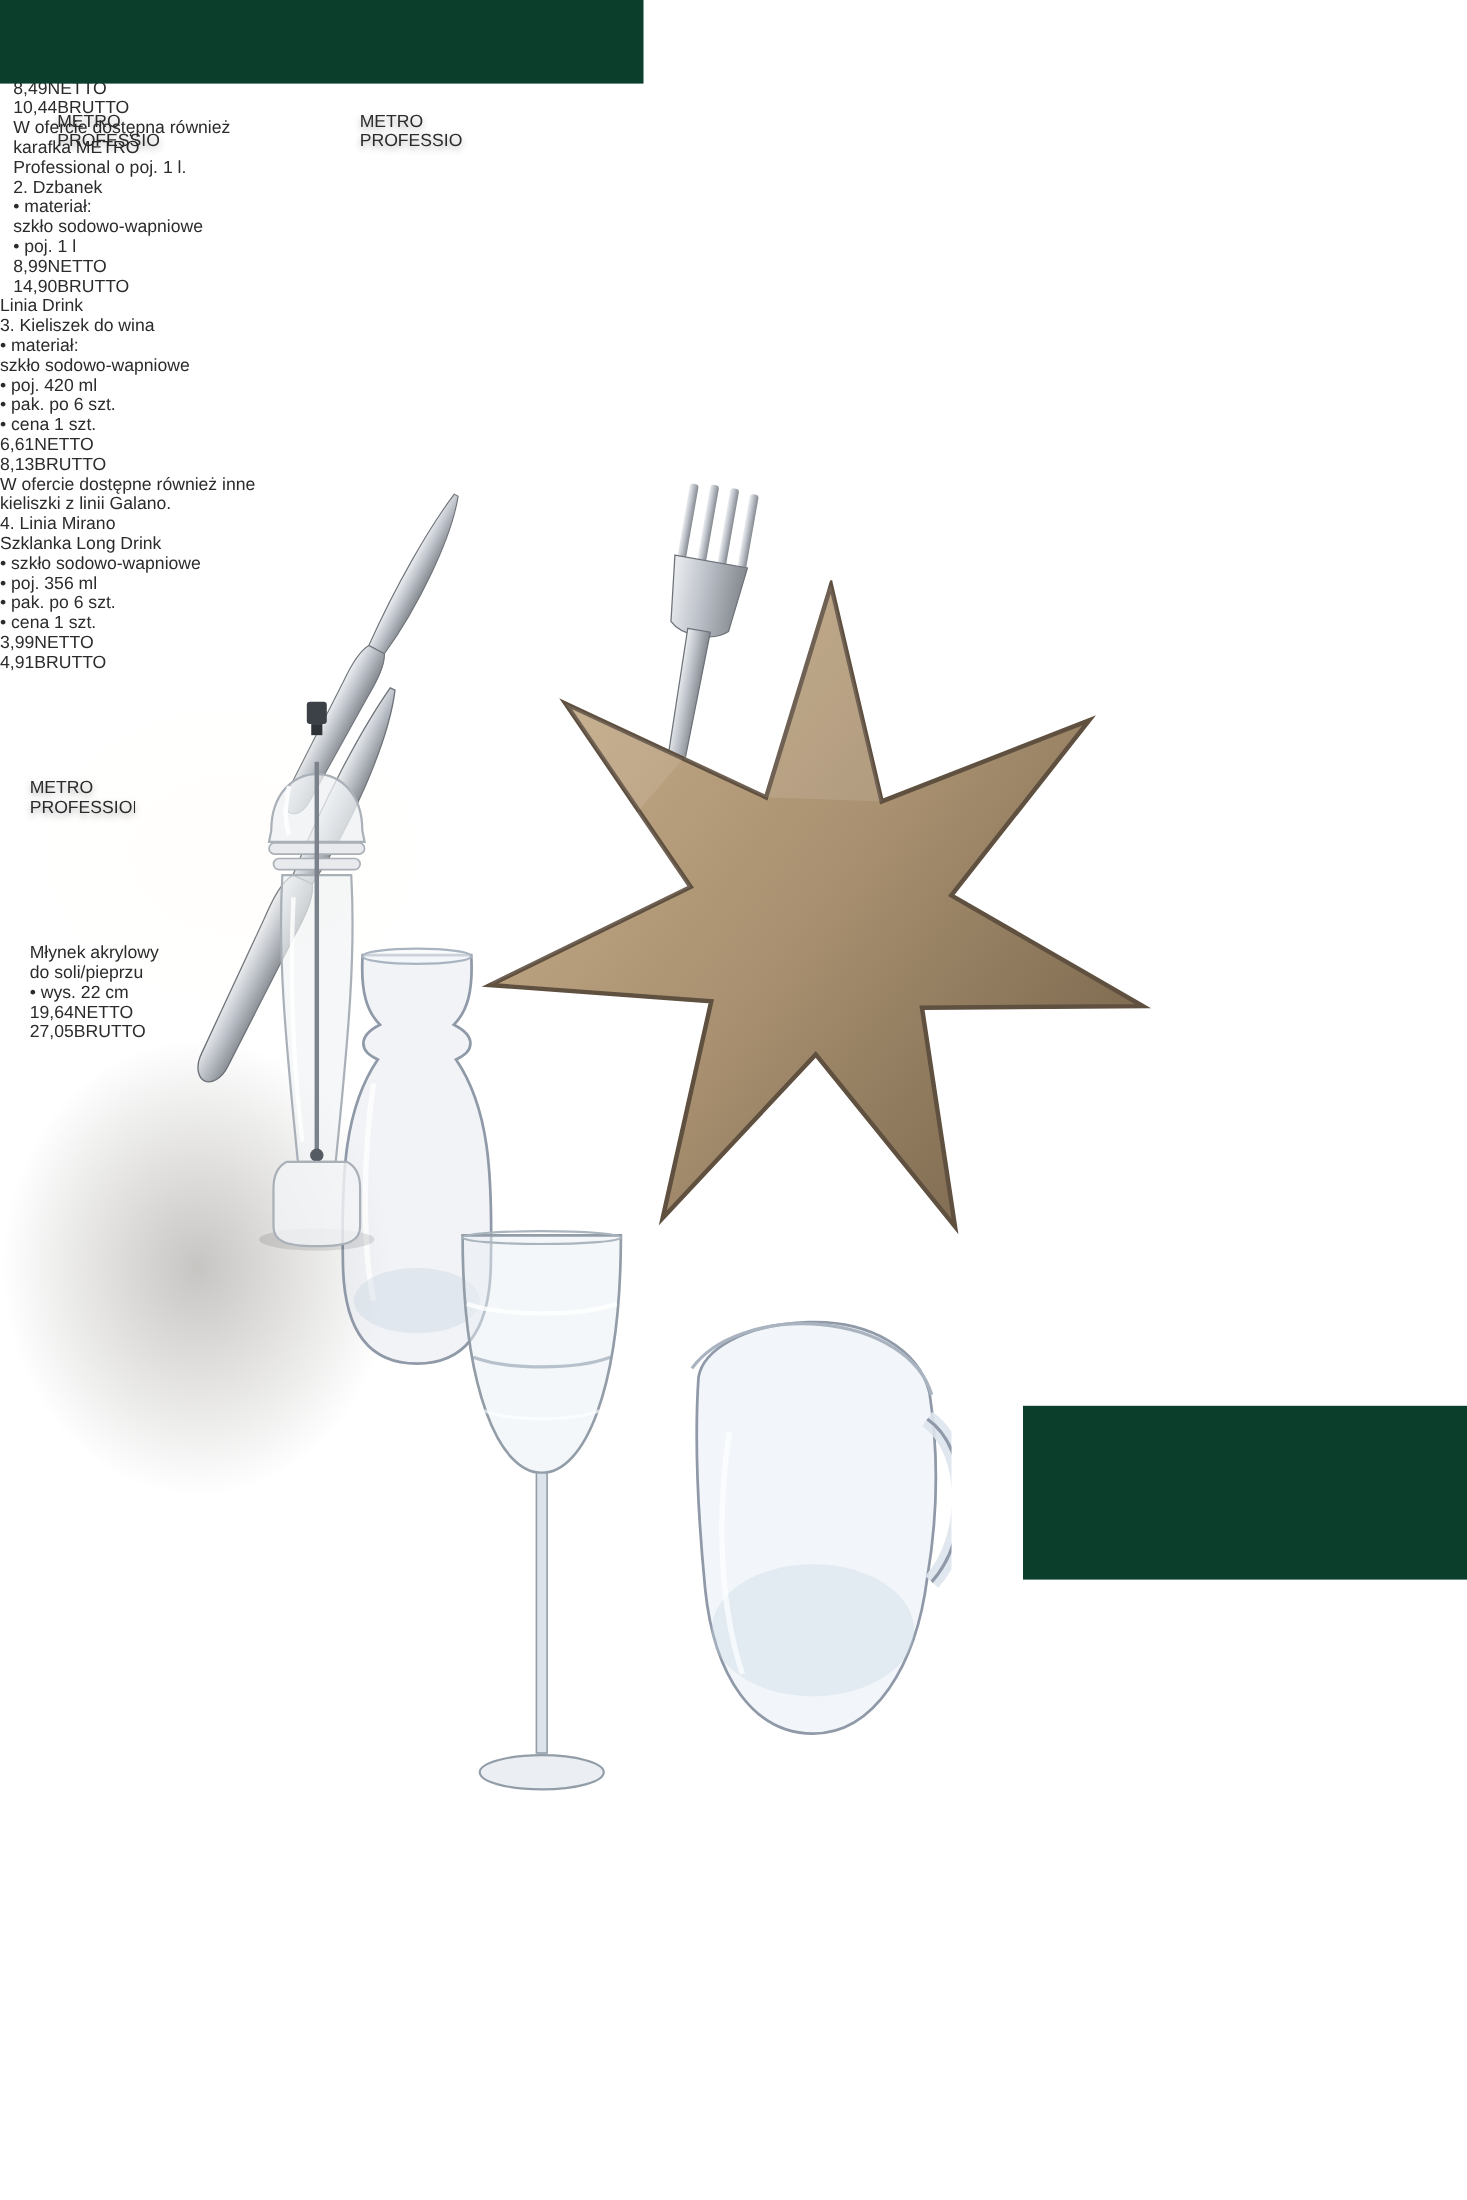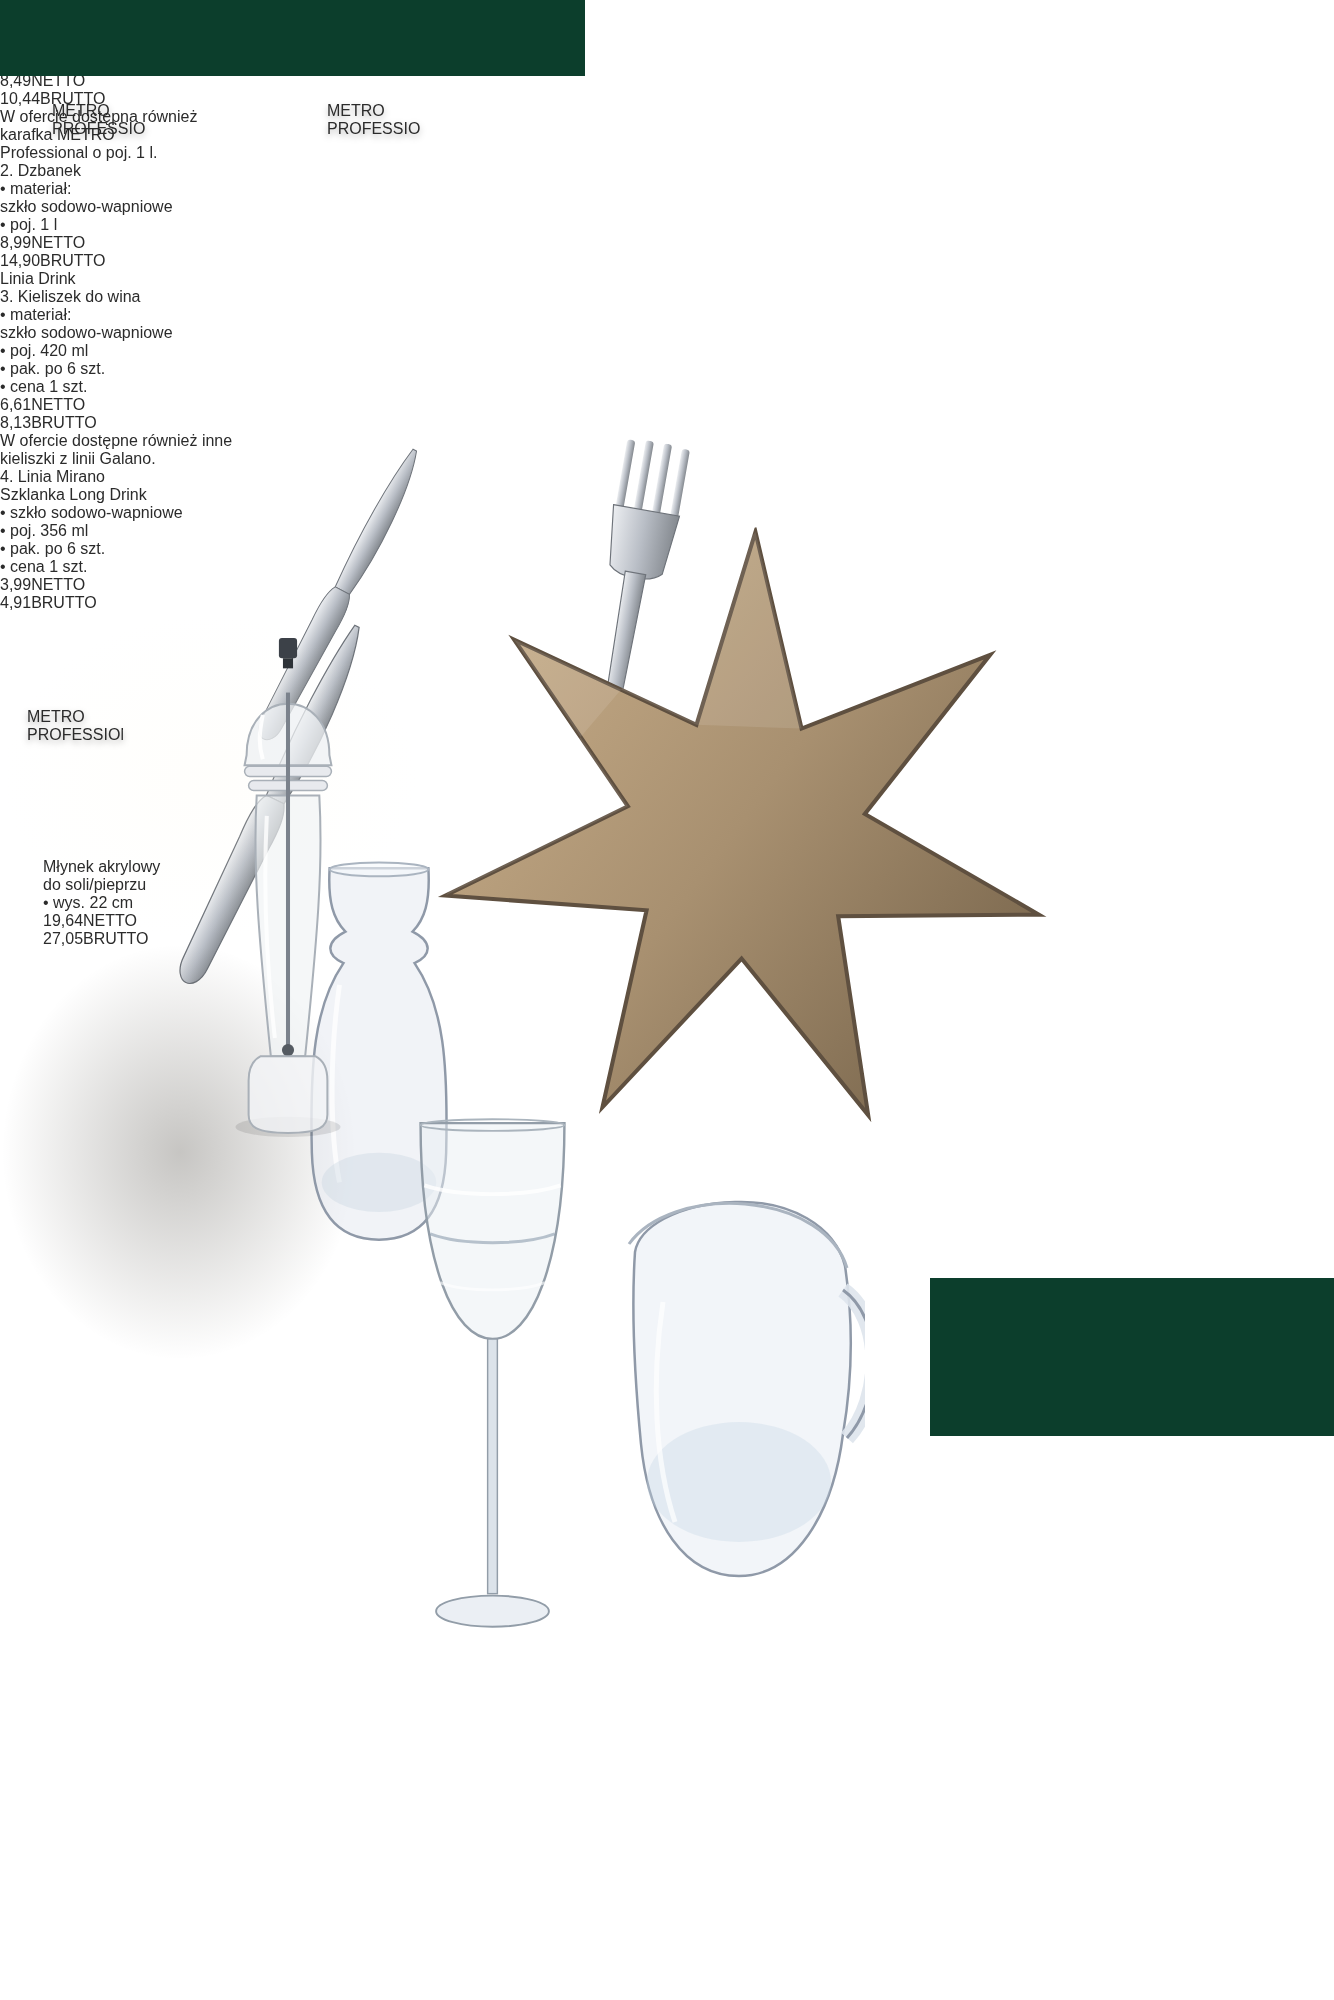--- a/index.html
+++ b/index.html
@@ -185,21 +185,21 @@
 
   <div class="abs topbar"></div>
 
   <div class="abs badge" style="left:52px;top:102px;">
     <div class="flag">
       <div class="m">METRO</div>
       <div class="p">PROFESSIONAL</div>
     </div>
   </div>
 
-  <div class="col" style="left:52px;top:244px;width:205px;">
+  <div class="col" style="left:52px;top:244px;width:205px;padding-left:12px;">
     <div class="h1">1. Karafka</div>
     <div class="bl first">• materiał:</div>
     <div class="bl">szkło sodowo-wapniowe</div>
     <div class="bl">• poj. 500 ml</div>
     <div>
       <div class="pw">
         <span class="pn">8,49</span><span class="pl">NETTO</span>
       </div>
     </div>
     <div class="pg">
@@ -351,21 +351,21 @@
   <div class="abs greenblock"></div>
 
   <div class="abs panel">
     <div class="abs badge" style="left:27px;top:96px;width:96px;height:135px;">
       <div class="flag">
         <div class="m">METRO</div>
         <div class="p">PROFESSIONAL</div>
       </div>
     </div>
 
-    <div class="abs" style="left:43px;top:246px;width:215px;">
+    <div class="abs" style="left:27px;top:246px;width:215px;">
       <div class="ph1">Młynek akrylowy</div>
       <div class="ph1">do soli/pieprzu</div>
       <div class="pbl">• wys. 22 cm</div>
       <div>
         <div class="pw">
           <span class="pn">19,64</span><span class="pl">NETTO</span>
         </div>
       </div>
       <div class="pg">
         <span>27,05</span><span>BRUTTO</span>

